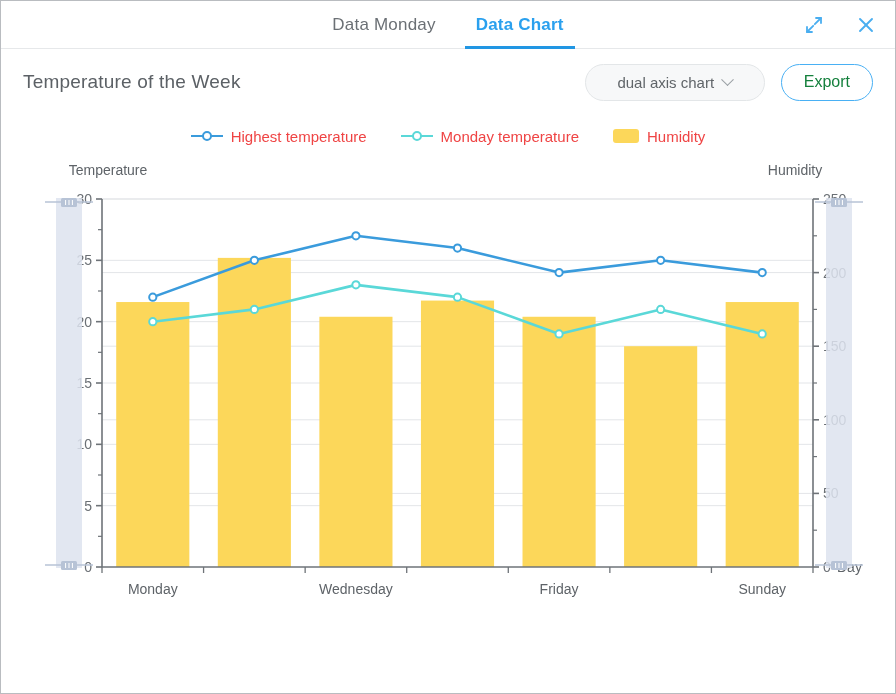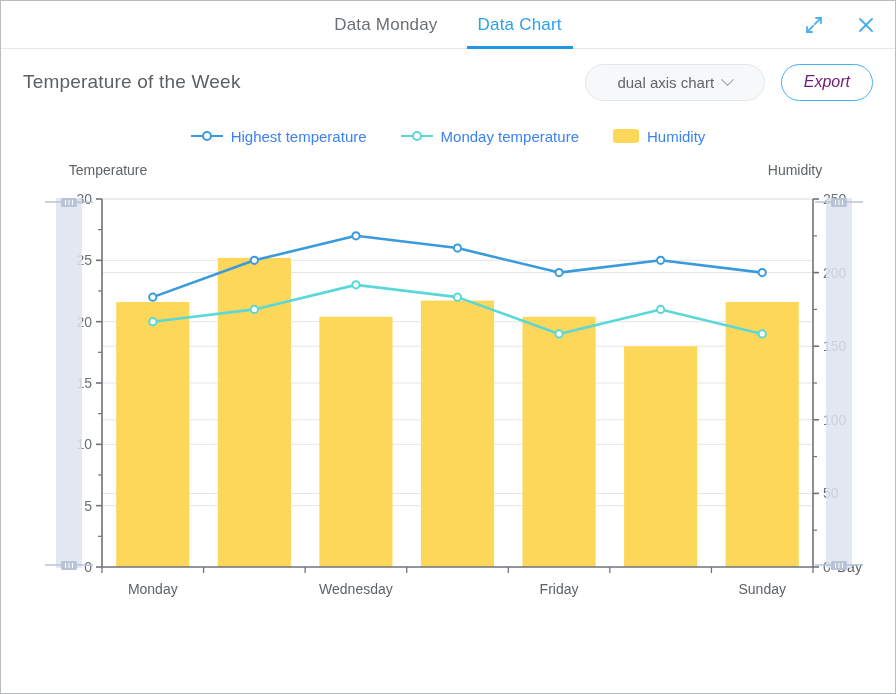--- a/index.html
+++ b/index.html
@@ -27,21 +27,21 @@
   }
   .tabs { display: flex; align-items: stretch; gap: 28px; }
   .tab {
     display: flex; align-items: center;
     font-size: 17px; color: #6b7075;
     padding: 0 6px;
     cursor: pointer;
     position: relative;
     letter-spacing: .2px;
   }
-  .tab.active { color: #2aa0ee; }
+  .tab.active { color: #2aa0ee; font-weight: bold; }
   .tab.active::after {
     content: ""; position: absolute;
     left: -5px; right: -5px; bottom: -1px; height: 3px;
     background: #2196e3;
   }
   .hdr-actions {
     position: absolute; right: 16px; top: 0; height: 48px;
     display: flex; align-items: center; gap: 26px;
   }
   .icon-btn {
@@ -79,37 +79,36 @@
     width: 9px; height: 9px;
     border-right: 1.6px solid #9aa0a5;
     border-bottom: 1.6px solid #9aa0a5;
     transform: rotate(45deg) translate(-2px,-2px);
   }
   .export-btn {
     height: 37px; padding: 0 22px;
     border: 1px solid #49b0f4;
     border-radius: 19px;
     background: #ffffff;
-    color: #701a75;
+    color: #15803d;
     font-size: 16px;
     display: flex; align-items: center; justify-content: center;
     cursor: pointer;
     font-family: "Liberation Sans", sans-serif;
-    font-style: italic;
   }
 
   
   .legend {
     height: 42px;
     display: flex; align-items: center; justify-content: center;
     gap: 34px;
   }
   .legend-item {
     display: flex; align-items: center; gap: 8px;
-    font-size: 15px; color: #3b82f6;
+    font-size: 15px; color: #ef4444;
     cursor: pointer;
   }
   .lg-line { width: 32px; height: 12px; position: relative; }
   .lg-line::before {
     content:""; position:absolute; left:0; right:0; top:5px; height:2px;
   }
   .lg-line .dot {
     position:absolute; left:50%; top:1px; transform:translateX(-50%);
     width:10px; height:10px; border-radius:50%;
     background:#ffffff;

